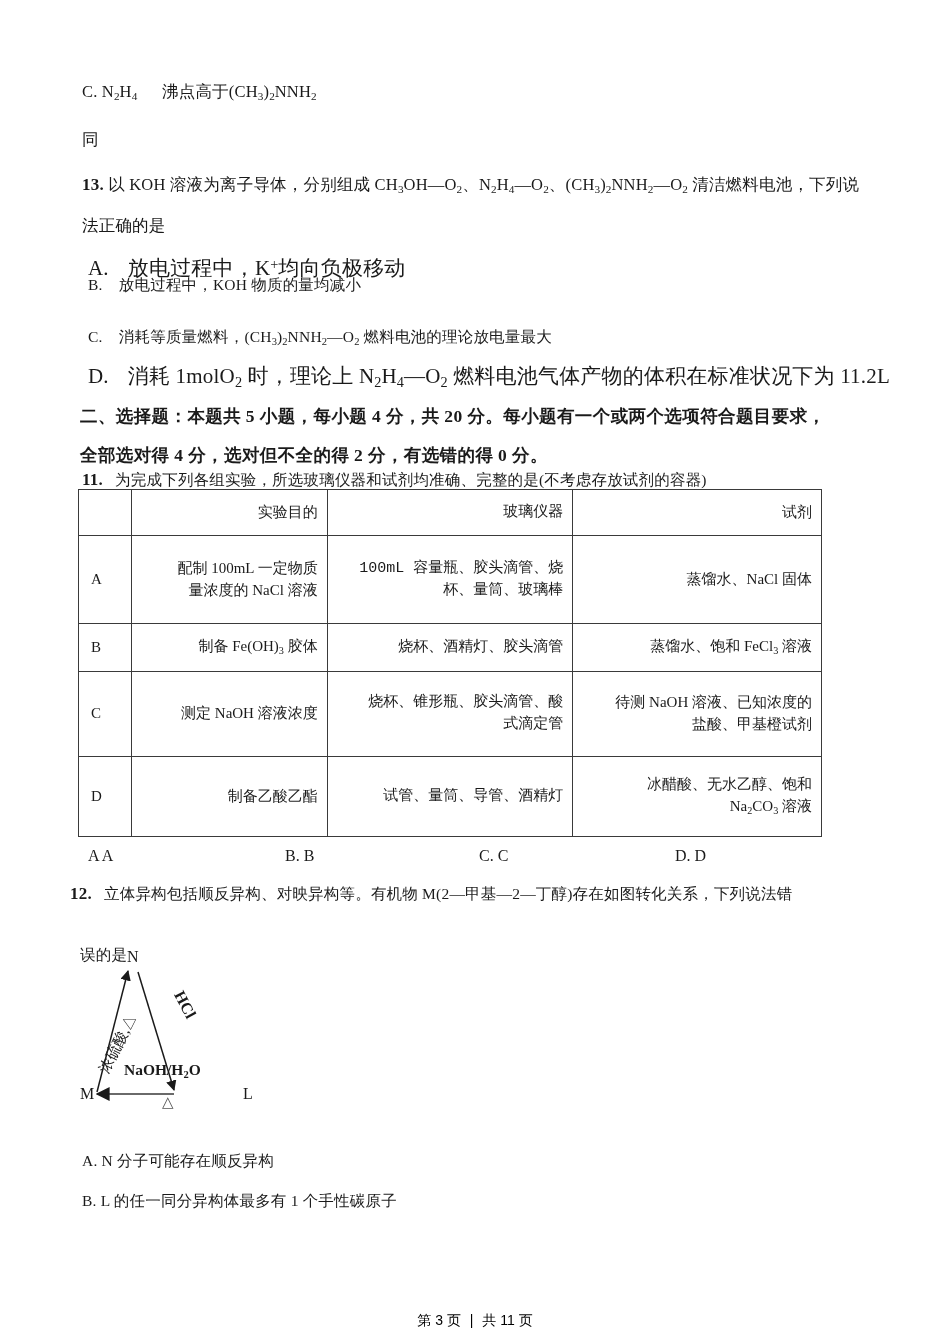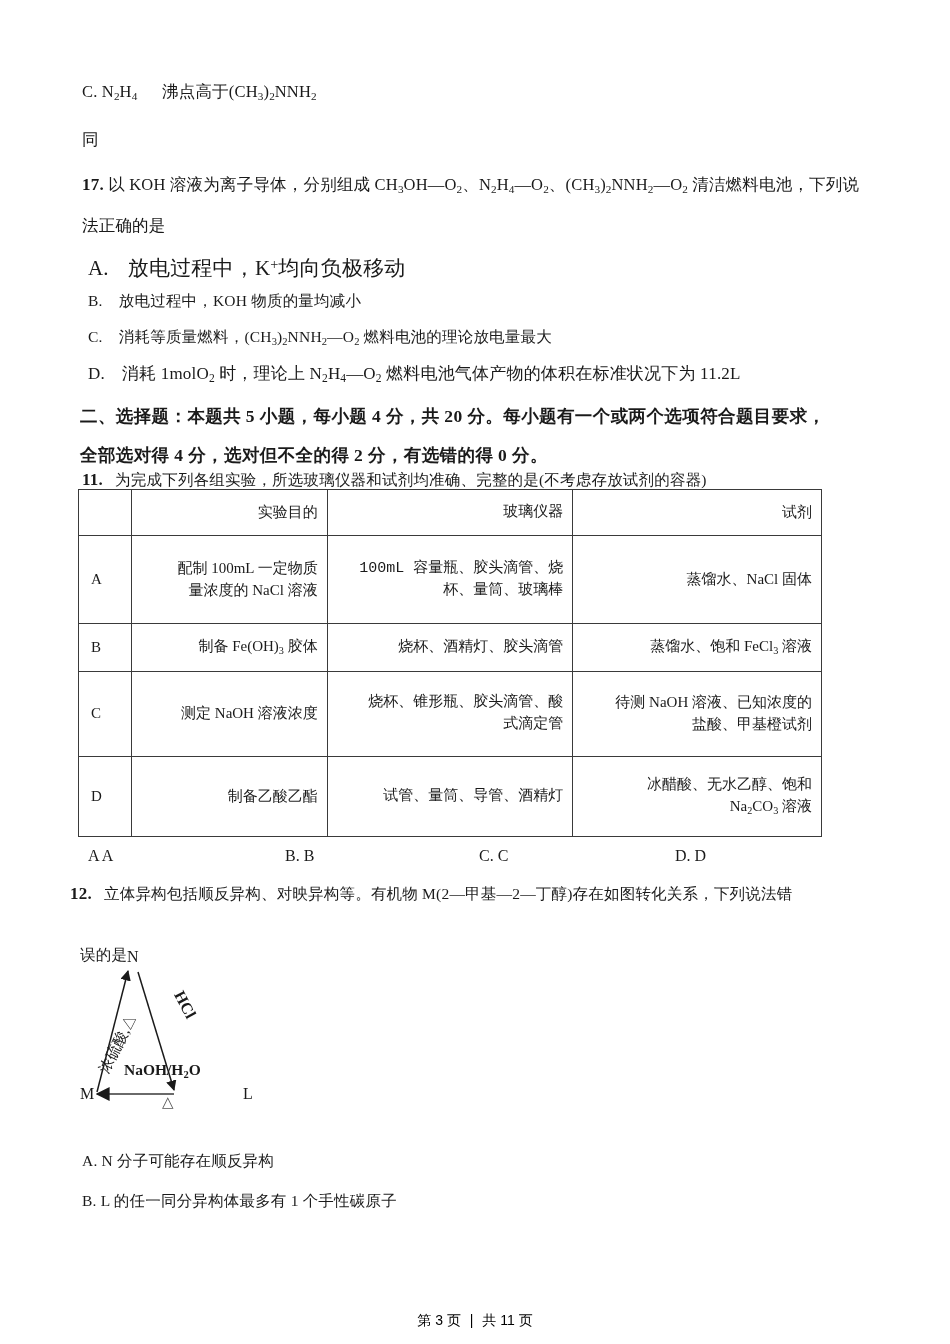--- a/index.html
+++ b/index.html
@@ -141,44 +141,44 @@
     <span>C.</span>
     <span>N<sub>2</sub>H<sub>4</sub></span>
     <span style="display:inline-block;width:16px;"></span>
     <span>沸点高于</span><span>(CH<sub>3</sub>)<sub>2</sub>NNH<sub>2</sub></span>
   </div>
 
 
   <div class="line" style="left:82px; top:130px;">同</div>
 
   <div class="line" style="left:82px; top:175px;">
-    <span class="qnum">17.</span>
+    <span class="qnum">13.</span>
     <span> 以 KOH 溶液为离子导体，分别组成 CH<sub>3</sub>OH—O<sub>2</sub>、N<sub>2</sub>H<sub>4</sub>—O<sub>2</sub>、(CH<sub>3</sub>)<sub>2</sub>NNH<sub>2</sub>—O<sub>2</sub> 清洁燃料电池，下列说</span>
   </div>
   <div class="line" style="left:82px; top:216px;">法正确的是</div>
 
   <div class="line" style="left:88px; top:256px; font-size:21px;">
     <span>A.</span>
     <span style="display:inline-block;width:8px;"></span>
     <span>放电过程中，K<sup>+</sup>均向负极移动</span>
   </div>
 
-  <div class="line" style="left:88px; top:292px; font-size:15.5px;">
+  <div class="line" style="left:88px; top:276px; font-size:15.5px;">
     <span>B.</span>
     <span style="display:inline-block;width:8px;"></span>
     <span>放电过程中，KOH 物质的量均减小</span>
   </div>
 
   <div class="line" style="left:88px; top:328px; font-size:15.5px;">
     <span>C.</span>
     <span style="display:inline-block;width:8px;"></span>
     <span>消耗等质量燃料，(CH<sub>3</sub>)<sub>2</sub>NNH<sub>2</sub>—O<sub>2</sub> 燃料电池的理论放电量最大</span>
   </div>
 
-  <div class="line" style="left:88px; top:364px; font-size:17px;">
+  <div class="line" style="left:88px; top:364px; font-size:21px;">
     <span>D.</span>
     <span style="display:inline-block;width:8px;"></span>
     <span>消耗 1molO<sub>2</sub> 时，理论上 N<sub>2</sub>H<sub>4</sub>—O<sub>2</sub> 燃料电池气体产物的体积在标准状况下为 11.2L</span>
   </div>
 
   <div class="sec-head" style="left:80px; top:404px;">二、选择题：本题共 5 小题，每小题 4 分，共 20 分。每小题有一个或两个选项符合题目要求，</div>
   <div class="sec-head" style="left:80px; top:443px;">全部选对得 4 分，选对但不全的得 2 分，有选错的得 0 分。</div>
 
   <div class="line" style="left:82px; top:470px; font-size:15.5px;">
     <span class="qnum">11.</span>

